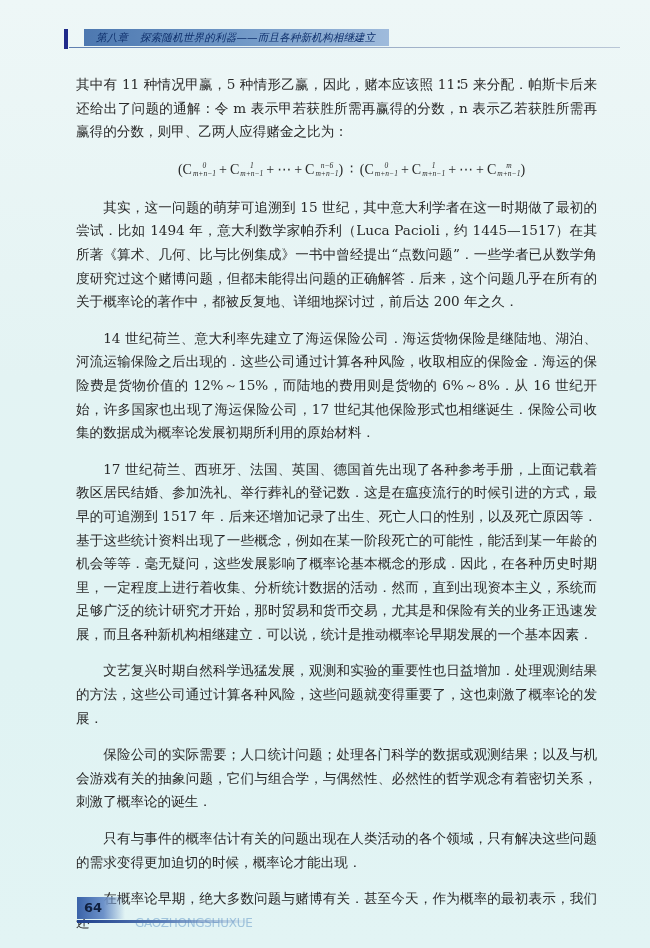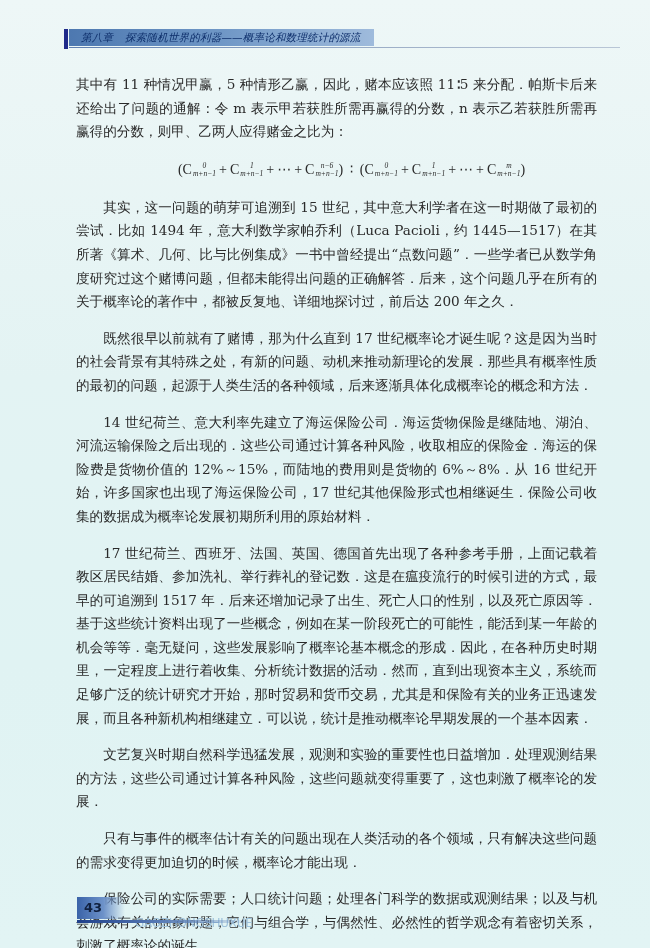--- a/index.html
+++ b/index.html
@@ -25,21 +25,21 @@
     .header-accent {
       position: absolute;
       left: 0;
       top: 0;
       width: 4px;
       height: 20px;
       background: #1f2a8a;
     }
     .header-bar {
       position: absolute;
-      left: 5px;
+      left: 20px;
       top: 0;
       width: 305px;
       height: 17px;
       background: linear-gradient(90deg, #4d78b0 0%, #6f97c6 50%, #9fbbdc 100%);
       display: flex;
       align-items: center;
       padding-left: 12px;
       box-sizing: border-box;
     }
     .header-text {
@@ -147,21 +147,21 @@
       background: linear-gradient(90deg, #1e3f8a 0%, #5b7fb8 50%, rgba(190,210,230,0) 100%);
     }
   </style>
 </head>
 <body>
 
 <div class="page-header">
   <div class="header-accent"></div>
   <div class="header-bar">
     <span class="header-text header-chapter">第八章</span>
-    <span class="header-text">探索随机世界的利器——概率论和数理统计的源流</span>
+    <span class="header-text">探索随机世界的利器——而且各种新机构相继建立</span>
   </div>
   <div class="header-rule"></div>
 </div>
 
 <div class="content">
   <p class="para noindent">其中有 11 种情况甲赢，5 种情形乙赢，因此，赌本应该照 11∶5 来分配．帕斯卡后来还给出了问题的通解：令 m 表示甲若获胜所需再赢得的分数，n 表示乙若获胜所需再赢得的分数，则甲、乙两人应得赌金之比为：</p>
 
   <div class="formula">
     <span>(</span><span class="comb">
         <span class="comb-c">C</span>
@@ -198,27 +198,26 @@
       </span><span class="op">+</span><span>⋯</span><span class="op">+</span><span class="comb">
         <span class="comb-c">C</span>
         <span class="comb-idx">
           <span>m</span>
           <span>m+n−1</span>
         </span>
       </span><span>)</span>
   </div>
 
   <p class="para">其实，这一问题的萌芽可追溯到 15 世纪，其中意大利学者在这一时期做了最初的尝试．比如 1494 年，意大利数学家帕乔利（Luca Pacioli，约 1445—1517）在其所著《算术、几何、比与比例集成》一书中曾经提出“点数问题”．一些学者已从数学角度研究过这个赌博问题，但都未能得出问题的正确解答．后来，这个问题几乎在所有的关于概率论的著作中，都被反复地、详细地探讨过，前后达 200 年之久．</p>
-  <p class="para">既然很早以前就有了赌博，那为什么直到 17 世纪概率论才诞生呢？这是因为当时的社会背景有其特殊之处，有新的问题、动机来推动新理论的发展．那些具有概率性质的最初的问题，起源于人类生活的各种领域，后来逐渐具体化成概率论的概念和方法．</p>
   <p class="para">14 世纪荷兰、意大利率先建立了海运保险公司．海运货物保险是继陆地、湖泊、河流运输保险之后出现的．这些公司通过计算各种风险，收取相应的保险金．海运的保险费是货物价值的 12%～15%，而陆地的费用则是货物的 6%～8%．从 16 世纪开始，许多国家也出现了海运保险公司，17 世纪其他保险形式也相继诞生．保险公司收集的数据成为概率论发展初期所利用的原始材料．</p>
   <p class="para">17 世纪荷兰、西班牙、法国、英国、德国首先出现了各种参考手册，上面记载着教区居民结婚、参加洗礼、举行葬礼的登记数．这是在瘟疫流行的时候引进的方式，最早的可追溯到 1517 年．后来还增加记录了出生、死亡人口的性别，以及死亡原因等．基于这些统计资料出现了一些概念，例如在某一阶段死亡的可能性，能活到某一年龄的机会等等．毫无疑问，这些发展影响了概率论基本概念的形成．因此，在各种历史时期里，一定程度上进行着收集、分析统计数据的活动．然而，直到出现资本主义，系统而足够广泛的统计研究才开始，那时贸易和货币交易，尤其是和保险有关的业务正迅速发展，而且各种新机构相继建立．可以说，统计是推动概率论早期发展的一个基本因素．</p>
   <p class="para">文艺复兴时期自然科学迅猛发展，观测和实验的重要性也日益增加．处理观测结果的方法，这些公司通过计算各种风险，这些问题就变得重要了，这也刺激了概率论的发展．</p>
+  <p class="para">保险公司的实际需要；人口统计问题；处理各门科学的数据或观测结果；以及与机会游戏有关的抽象问题，它们与组合学，与偶然性、必然性的哲学观念有着密切关系，刺激了概率论的诞生．</p>
   <p class="para">只有与事件的概率估计有关的问题出现在人类活动的各个领域，只有解决这些问题的需求变得更加迫切的时候，概率论才能出现．</p>
-  <p class="para">保险公司的实际需要；人口统计问题；处理各门科学的数据或观测结果；以及与机会游戏有关的抽象问题，它们与组合学，与偶然性、必然性的哲学观念有着密切关系，刺激了概率论的诞生．</p>
   <p class="para">在概率论早期，绝大多数问题与赌博有关．甚至今天，作为概率的最初表示，我们还</p>
 </div>
 
 <div class="page-footer">
   <div class="page-number-block"></div>
-  <span class="page-number">43</span>
+  <span class="page-number">64</span>
   <span class="footer-brand">GAOZHONGSHUXUE</span>
   <div class="footer-rule"></div>
 </div>
 
 </body></html>

